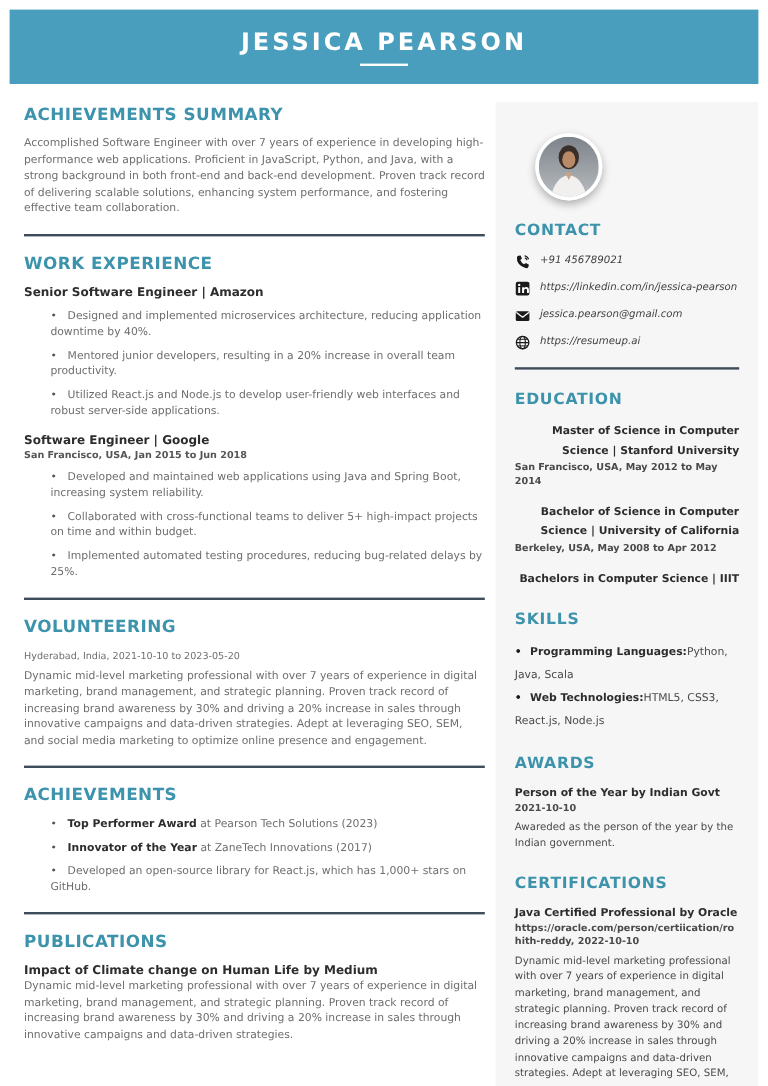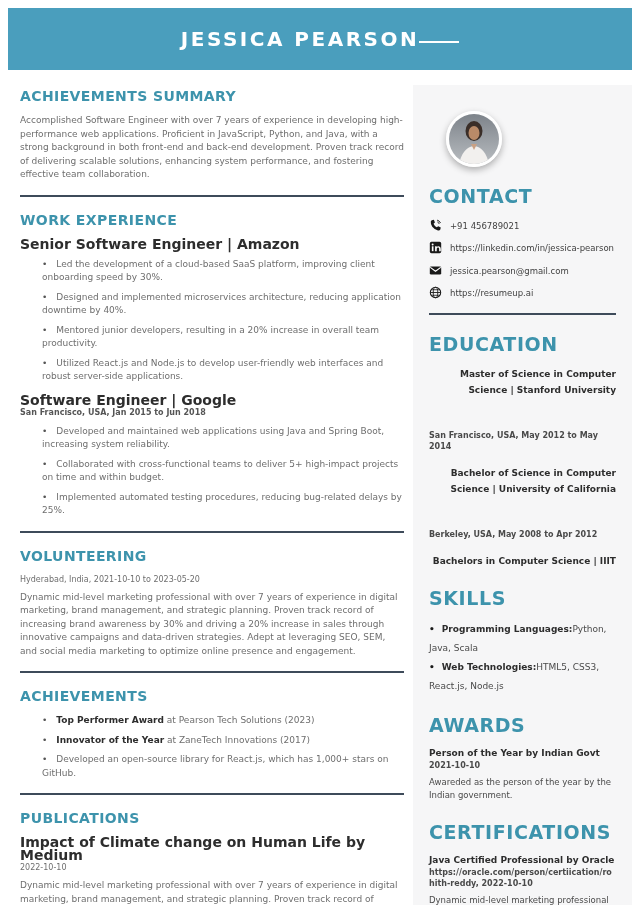--- a/index.html
+++ b/index.html
@@ -4,56 +4,56 @@
 <style>
   * { margin:0; padding:0; box-sizing:border-box; }
   html,body { width:640px; height:905px; }
   body {
     position:relative; background:#ffffff; overflow:hidden;
     font-family:"DejaVu Sans", sans-serif; color:#6e6e6e;
   }
   
   .header {
     position:absolute; left:8px; top:8px; width:624px; height:62px;
-    background:#4A9EBD; display:flex; 
+    background:#4A9EBD; display:flex; flex-direction:column;
     align-items:center; justify-content:center;
   }
   .header-name { color:#ffffff; font-size:20px; font-weight:600; letter-spacing:2.5px; }
   .header-underline { width:40px; height:2px; background:#ffffff; margin-top:6px; }
 
   
   .main { position:absolute; left:20px; top:88px; width:384px; }
   .sec-h { color:#3D93AC; font-size:14px; font-weight:700; letter-spacing:0.4px; margin-bottom:10px; }
   .body-text { font-size:9px; line-height:13.5px; color:#6e6e6e; }
   .divider { border:none; border-top:2px solid #3E4B5A; margin:13px 0 15px 0; }
-  .item-title { font-size:14px; font-weight:700; color:#2d2d2d; line-height:13px; }
+  .item-title { font-size:10px; font-weight:700; color:#2d2d2d; line-height:13px; }
   .item-meta { font-size:8px; font-weight:700; color:#555555; line-height:11px; margin-bottom:2px; }
   .job { margin-bottom:10px; }
   ul.bullets { list-style:none; margin:7px 0 2px 0; padding-left:22px; }
   ul.bullets li { font-size:9px; line-height:13.5px; color:#6e6e6e; margin-bottom:6px; }
   ul.bullets li::before { content:"\2022"; margin-right:9px; color:#555; }
   ul.bullets li b { color:#2d2d2d; }
 
   
   .sidebar {
     position:absolute; left:413px; top:85px; width:219px; height:820px;
     background:#F6F6F7; overflow:hidden;
   }
   .photo-wrap { margin:26px 0 0 33px; width:56px; height:56px; border-radius:50%;
     border:3px solid #ffffff; box-shadow:0 3px 7px rgba(0,0,0,0.3); overflow:hidden; }
   .photo-wrap svg { display:block; }
   .side-inner { padding:0 16px; }
-  .side-h { color:#3D93AC; font-size:19px; font-weight:700; letter-spacing:0.6px; margin:18px 0 11px 0; }
-  .contact-row { display:flex; align-items:flex-end; margin-bottom:9px; }
+  .side-h { color:#3D93AC; font-size:13px; font-weight:700; letter-spacing:0.6px; margin:18px 0 11px 0; }
+  .contact-row { display:flex; align-items:flex-start; margin-bottom:9px;font-style:italic; }
   .contact-icon { flex:0 0 13px; height:13px; margin-right:8px; margin-top:0.5px; }
   .contact-text { font-size:8.5px; color:#3f3f3f; line-height:12px; word-break:break-all; }
   .side-divider { border:none; border-top:2px solid #3E4B5A; margin:14px 0 6px 0; }
   .edu-item { margin-bottom:13px; }
   .edu-degree { font-size:9px; font-weight:700; color:#2d2d2d; line-height:16px;text-align:right; }
-  .edu-meta { font-size:8px; font-weight:700; color:#4a4a4a; line-height:11px;margin-top:32px; }
+  .edu-meta { font-size:8px; font-weight:700; color:#4a4a4a; line-height:11px; }
   ul.side-bullets { list-style:none; margin:0; padding:0; }
   ul.side-bullets li { font-size:9px; line-height:19px; color:#4a4a4a; }
   ul.side-bullets li::before { content:"\2022"; font-weight:700; color:#1a1a1a; margin-right:7px; }
   ul.side-bullets li b { color:#2d2d2d; }
   .side-item-title { font-size:9px; font-weight:700; color:#2d2d2d; line-height:13px; }
   .side-item-meta { font-size:8px; font-weight:700; color:#4a4a4a; line-height:11.5px; margin-bottom:4px; }
   .side-body { font-size:8.5px; color:#4a4a4a; line-height:13.5px; }
 </style>
 </head>
 <body>
@@ -70,21 +70,20 @@
     <div class="body-text">Accomplished Software Engineer with over 7 years of experience in developing high-performance web applications. Proficient in JavaScript, Python, and Java, with a strong background in both front-end and back-end development. Proven track record of delivering scalable solutions, enhancing system performance, and fostering effective team collaboration.</div>
   </div>
   <hr class="divider">
 
   <div>
     <div class="sec-h">WORK EXPERIENCE</div>
 
     <div class="job">
       <div class="item-title">Senior Software Engineer | Amazon</div>
       <ul class="bullets">
-        <li>Led the development of a cloud-based SaaS platform, improving client onboarding speed by 30%.</li>
         <li>Designed and implemented microservices architecture, reducing application downtime by 40%.</li>
         <li>Mentored junior developers, resulting in a 20% increase in overall team productivity.</li>
         <li>Utilized React.js and Node.js to develop user-friendly web interfaces and robust server-side applications.</li>
       </ul>
     </div>
 
     <div class="job">
       <div class="item-title">Software Engineer | Google</div>
       <div class="item-meta">San Francisco, USA, Jan 2015 to Jun 2018</div>
       <ul class="bullets">
@@ -109,21 +108,20 @@
       <li><b>Top Performer Award</b><span> at Pearson Tech Solutions (2023)</span></li>
       <li><b>Innovator of the Year</b><span> at ZaneTech Innovations (2017)</span></li>
       <li><b></b><span>Developed an open-source library for React.js, which has 1,000+ stars on GitHub.</span></li>
     </ul>
   </div>
   <hr class="divider">
 
   <div>
     <div class="sec-h">PUBLICATIONS</div>
     <div class="item-title">Impact of Climate change on Human Life by Medium</div>
-    <div class="item-meta" style="font-weight:400; color:#6e6e6e; margin-bottom:6px;">2022-10-10</div>
     <div class="body-text">Dynamic mid-level marketing professional with over 7 years of experience in digital marketing, brand management, and strategic planning. Proven track record of increasing brand awareness by 30% and driving a 20% increase in sales through innovative campaigns and data-driven strategies.</div>
   </div>
 
 </div>
 
 <div class="sidebar">
 
   <div class="photo-wrap">
     <svg width="50" height="50" viewBox="0 0 50 50">
       <defs>

